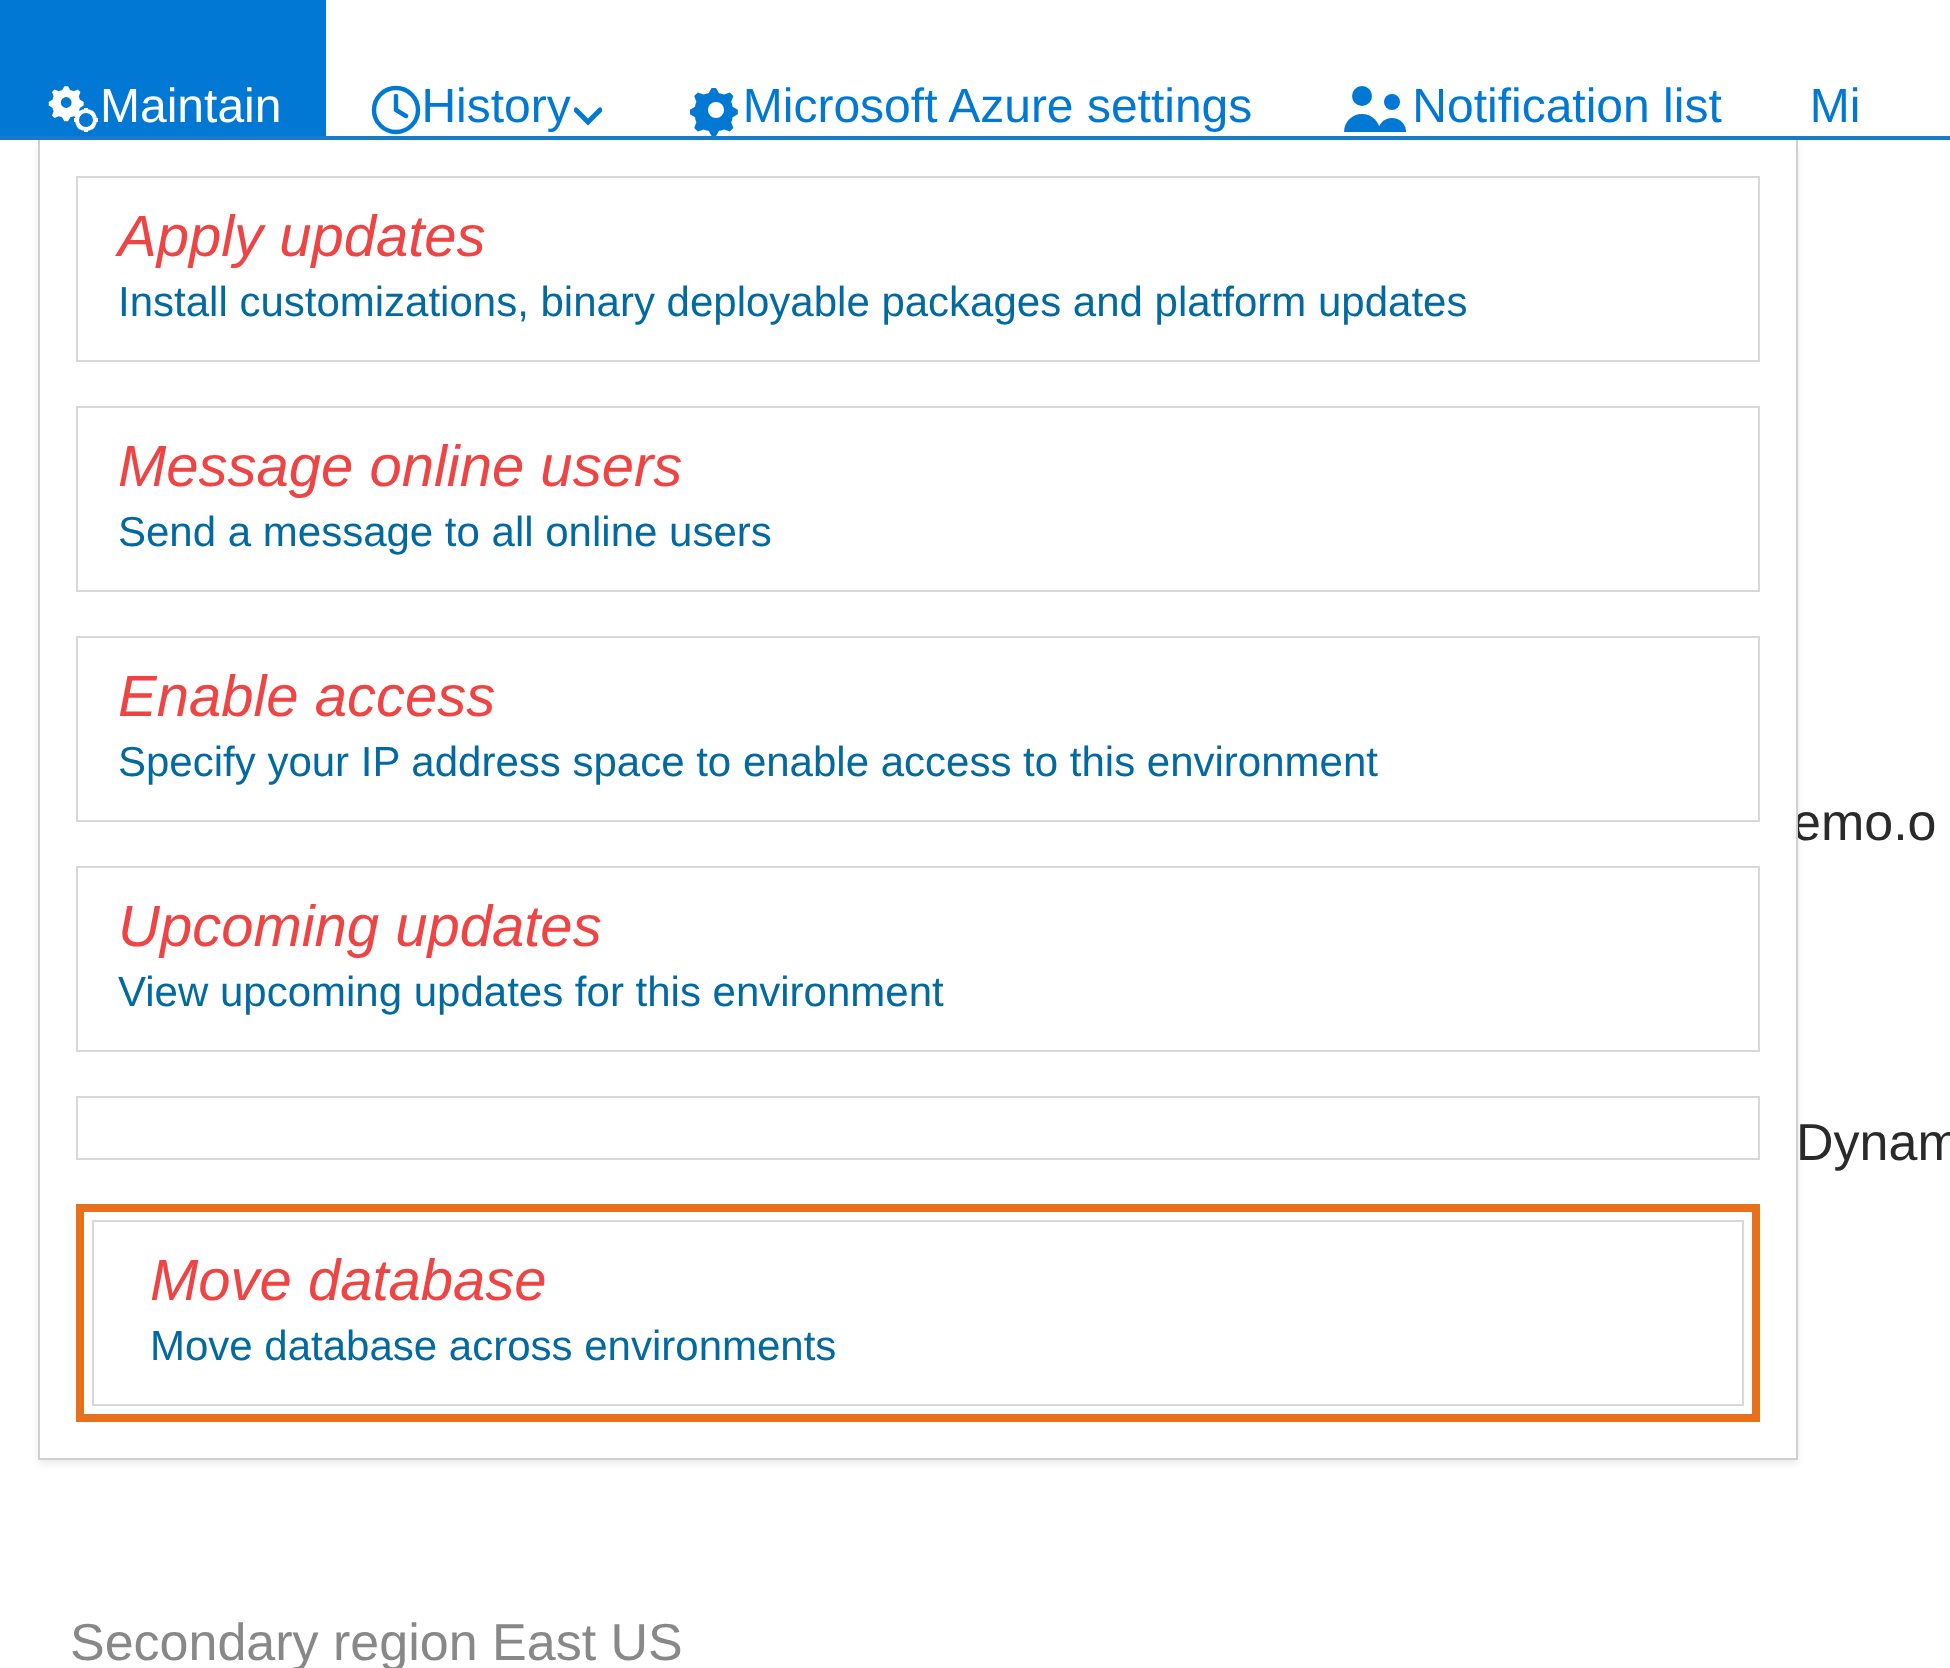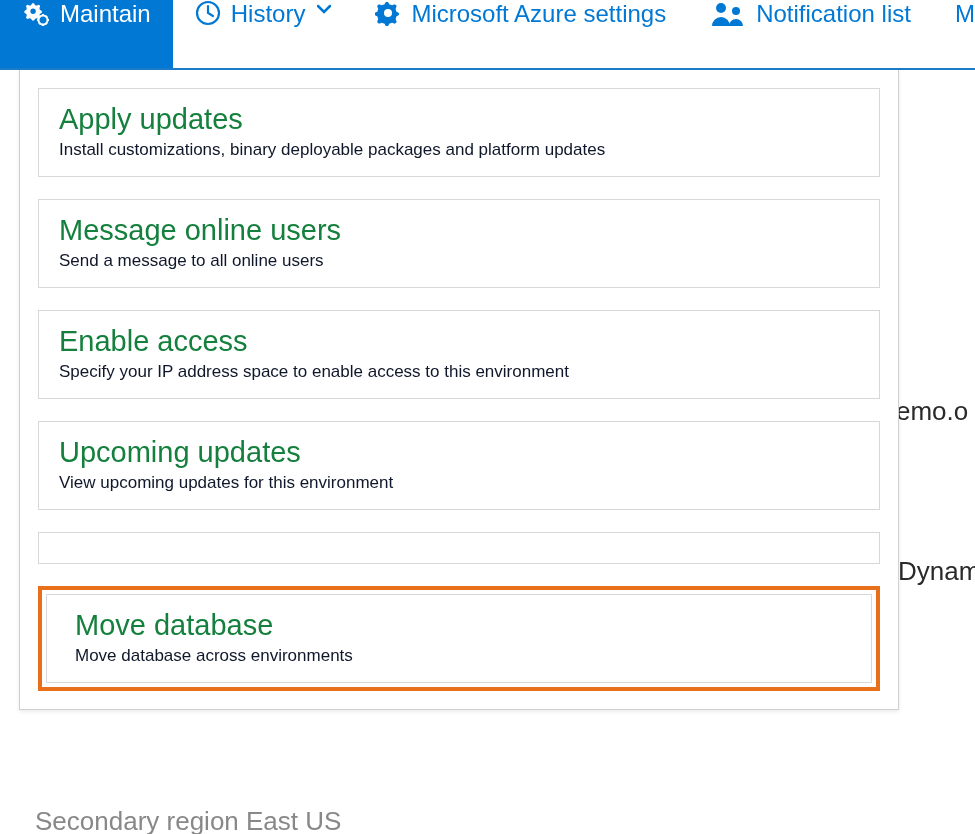--- a/index.html
+++ b/index.html
@@ -13,22 +13,21 @@
     }
     .toolbar {
       display: flex;
       align-items: stretch;
       height: 70px;
       border-bottom: 2px solid #1a7bc9;
       overflow: hidden;
     }
     .tool-item {
       display: flex;
-      align-items: flex-start;
-      gap: 10px;
+      align-items: flex-end;
       padding: 0 22px;
       font-size: 24px;
       color: #0078d4;
       cursor: pointer;
       white-space: nowrap;
     }
     .tool-item.active {
       background: #0078d4;
       color: #fff;
     }
@@ -51,27 +50,28 @@
     }
     .menu-card {
       border: 1px solid #d8d8d8;
       padding: 14px 20px 16px 20px;
       margin-bottom: 22px;
       cursor: pointer;
     }
     .menu-card:last-child { margin-bottom: 0; padding-left: 28px; }
     .menu-title {
       font-size: 29px;
-      color: #15803d;
+      color: #ef4444;
       font-weight: 400;
       margin-bottom: 4px;
+      font-style: italic;
     }
     .menu-desc {
-      font-size: 17px;
-      color: #0f172a;
+      font-size: 21px;
+      color: #0369a1;
     }
     .highlight-box {
       border: 4px solid #e8701a;
       padding: 4px;
       margin-top: 22px;
     }
     .highlight-box .menu-card {
       margin-bottom: 0;
     }
     .bg-text {

